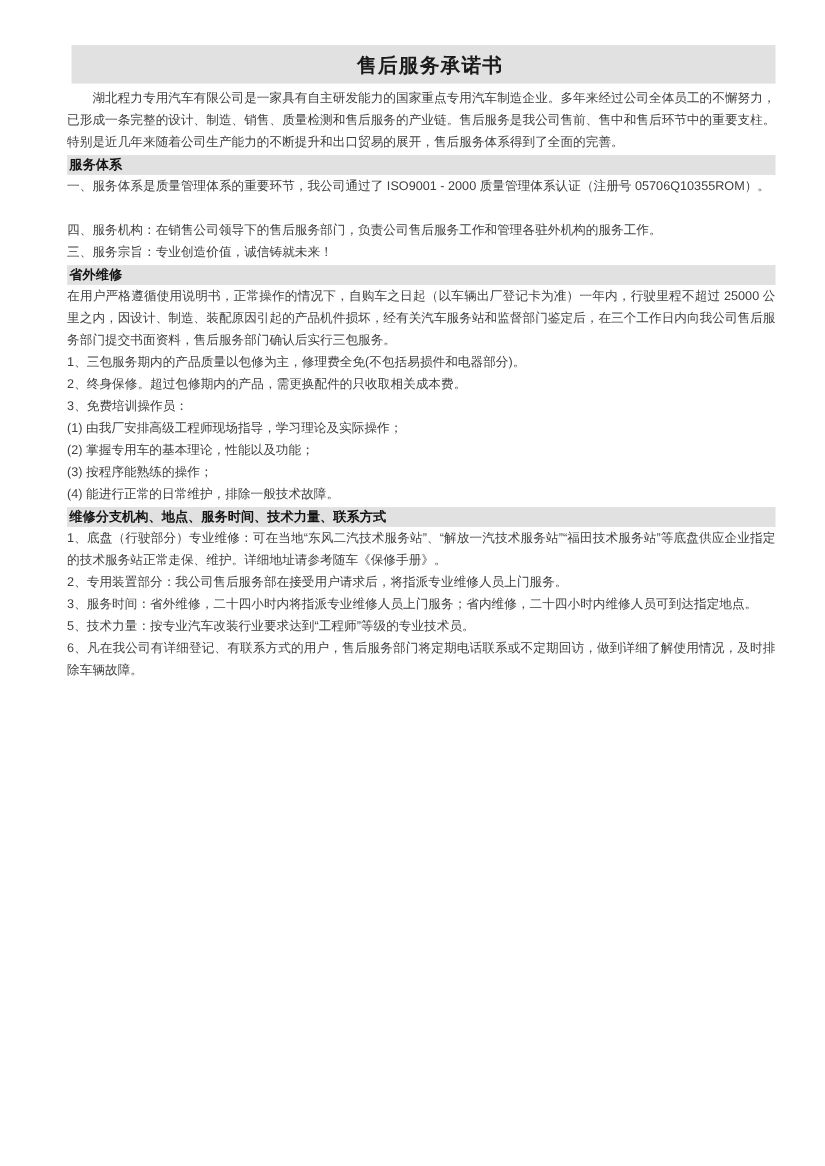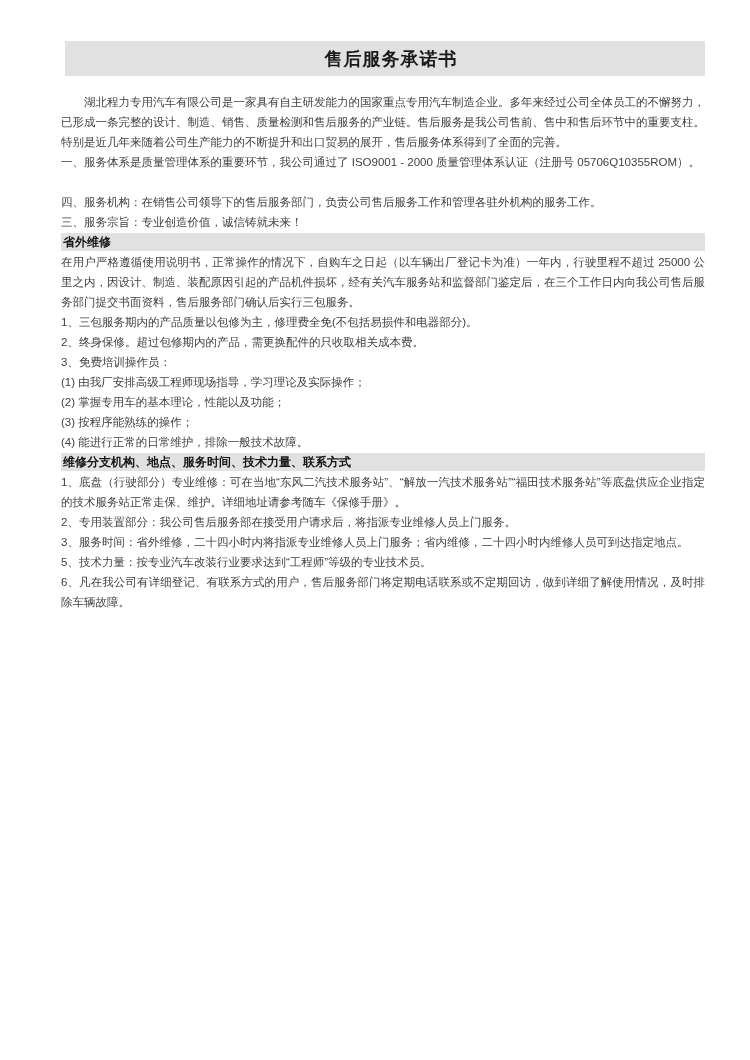--- a/index.html
+++ b/index.html
@@ -24,21 +24,21 @@
     color: #3f3f3f;
     text-align: justify;
   }
   .title-bar {
     height: 35px;
     margin-left: 4px;
     background: #e1e1e1;
     display: flex;
     align-items: center;
     justify-content: center;
-    margin-bottom: 16px;
+    margin-bottom: 4px;
     padding-left: 12px;
   }
   .title-bar span {
     font-size: 18px;
     font-weight: bold;
     color: #1a1a1a;
     letter-spacing: 1px;
   }
   .intro {
     margin: 0;
@@ -63,20 +63,21 @@
 <body>
 
 <div class="doc">
 
   <div class="title-bar">
     <span>售后服务承诺书</span>
   </div>
 
   <p class="intro">湖北程力专用汽车有限公司是一家具有自主研发能力的国家重点专用汽车制造企业。多年来经过公司全体员工的不懈努力，已形成一条完整的设计、制造、销售、质量检测和售后服务的产业链。售后服务是我公司售前、售中和售后环节中的重要支柱。特别是近几年来随着公司生产能力的不断提升和出口贸易的展开，售后服务体系得到了全面的完善。</p>
 
+  <div class="bar">服务体系</div>
   <div class="line">一、服务体系是质量管理体系的重要环节，我公司通过了 ISO9001 - 2000 质量管理体系认证（注册号 05706Q10355ROM）。</div>
   <div class="line"></div>
   <div class="line">四、服务机构：在销售公司领导下的售后服务部门，负责公司售后服务工作和管理各驻外机构的服务工作。</div>
   <div class="line">三、服务宗旨：专业创造价值，诚信铸就未来！</div>
 
   <div class="bar">省外维修</div>
   <div class="line">在用户严格遵循使用说明书，正常操作的情况下，自购车之日起（以车辆出厂登记卡为准）一年内，行驶里程不超过 25000 公里之内，因设计、制造、装配原因引起的产品机件损坏，经有关汽车服务站和监督部门鉴定后，在三个工作日内向我公司售后服务部门提交书面资料，售后服务部门确认后实行三包服务。</div>
   <div class="line">1、三包服务期内的产品质量以包修为主，修理费全免(不包括易损件和电器部分)。</div>
   <div class="line">2、终身保修。超过包修期内的产品，需更换配件的只收取相关成本费。</div>
   <div class="line">3、免费培训操作员：</div>

